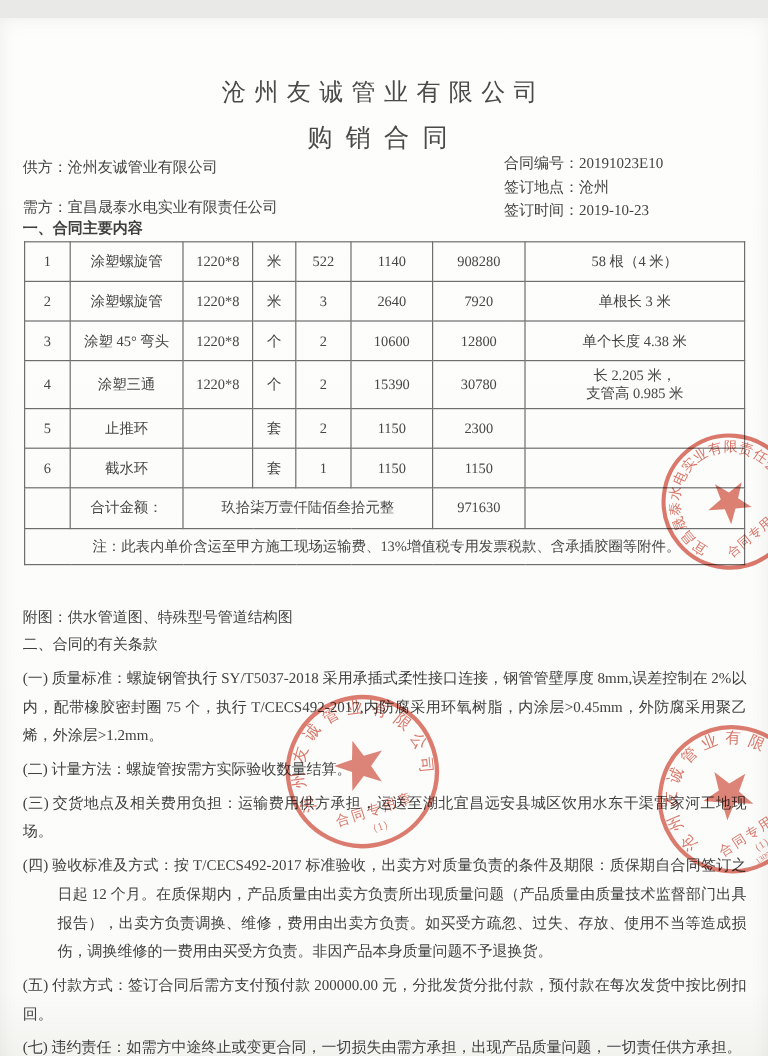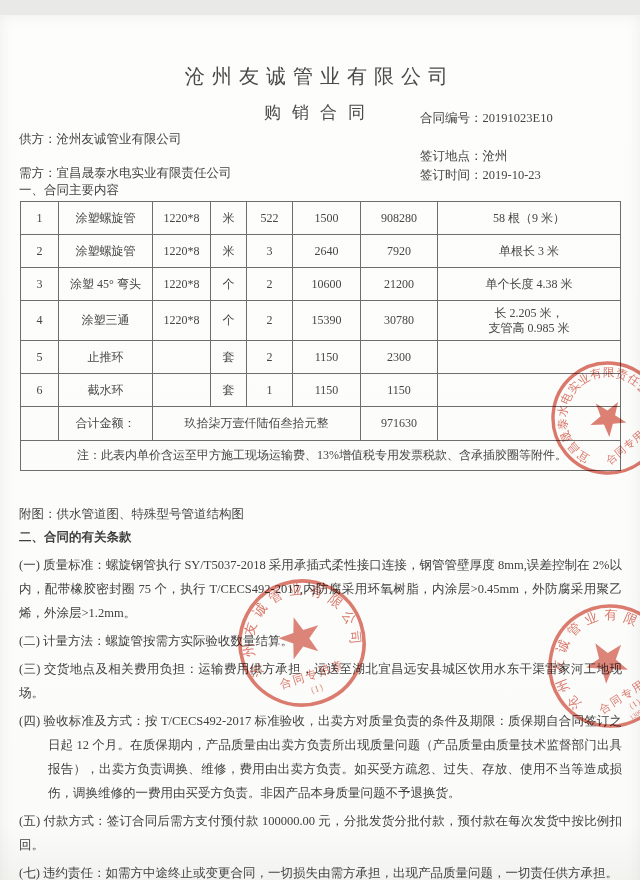--- a/index.html
+++ b/index.html
@@ -9,24 +9,24 @@
     background:linear-gradient(180deg,#fdfdfc 0%,#fbfbf9 92%,#f1f1ee 99%,#d9d9d5 100%);
     color:#3c3c3c;overflow:hidden;
     box-shadow:inset 0 0 14px rgba(120,120,120,.12);
   }
   .company-title{
     position:absolute;top:48px;left:0;width:100%;text-align:center;
     font-size:20px;letter-spacing:7px;color:#4a4a4a;font-weight:500;
   }
   .doc-title{
     position:absolute;top:86px;left:0;width:100%;text-align:center;
-    font-size:17px;letter-spacing:11px;color:#4a4a4a;font-weight:500;
+    font-size:21px;letter-spacing:11px;color:#4a4a4a;font-weight:500;
   }
   .line{position:absolute;font-size:12.5px;color:#444;white-space:nowrap;text-align:center;}
-  .sec-heading{position:absolute;left:19px;font-size:12.5px;color:#3f3f3f;}
+  .sec-heading{position:absolute;left:19px;font-size:12.5px;color:#3f3f3f;font-weight:bold;}
   table.items{
     position:absolute;left:20px;top:186px;width:600px;border-collapse:collapse;
     font-size:12px;color:#464646;table-layout:fixed;
   }
   table.items td,table.items th{
     border:1px solid #6e6e6e;text-align:center;vertical-align:middle;
     font-weight:normal;padding:2px 3px;overflow:hidden;
   }
   table.items tr.hdr{height:30px;}
   table.items tr.r{height:33px;}
@@ -49,21 +49,21 @@
   <div class="company-title">沧州友诚管业有限公司</div>
   <div class="doc-title">购销合同</div>
 
   <div class="line" style="top:116px;left:19px;">
     <span>供方：</span><span>沧州友诚管业有限公司</span>
   </div>
   <div class="line" style="top:150px;left:19px;">
     <span>需方：</span><span>宜昌晟泰水电实业有限责任公司</span>
   </div>
 
-  <div class="line" style="top:95px;left:420px;">
+  <div class="line" style="top:113px;left:420px;">
     <span>合同编号：</span><span>20191023E10</span>
   </div>
   <div class="line" style="top:133px;left:420px;">
     <span>签订地点：</span><span>沧州</span>
   </div>
   <div class="line" style="top:152px;left:420px;">
     <span>签订时间：</span><span>2019-10-23</span>
   </div>
 
   <div class="sec-heading" style="top:167px;">一、合同主要内容</div>
@@ -79,42 +79,42 @@
         <col style="width:77px">
         <col style="width:183px">
     </colgroup>
     <tbody>
     <tr class="r">
       <td>1</td>
       <td>涂塑螺旋管</td>
       <td>1220*8</td>
       <td>米</td>
       <td>522</td>
-      <td>1500</td>
+      <td>1140</td>
       <td>908280</td>
-      <td class="col-remark">58 根（9 米）</td>
+      <td class="col-remark">58 根（4 米）</td>
     </tr>
     <tr class="r">
       <td>2</td>
       <td>涂塑螺旋管</td>
       <td>1220*8</td>
       <td>米</td>
       <td>3</td>
       <td>2640</td>
       <td>7920</td>
       <td class="col-remark">单根长 3 米</td>
     </tr>
     <tr class="r">
       <td>3</td>
       <td>涂塑 45° 弯头</td>
       <td>1220*8</td>
       <td>个</td>
       <td>2</td>
       <td>10600</td>
-      <td>21200</td>
+      <td>12800</td>
       <td class="col-remark">单个长度 4.38 米</td>
     </tr>
     <tr class="r r4">
       <td>4</td>
       <td>涂塑三通</td>
       <td>1220*8</td>
       <td>个</td>
       <td>2</td>
       <td>15390</td>
       <td>30780</td>
@@ -148,28 +148,28 @@
       <td>971630</td>
       <td></td>
     </tr>
     <tr class="noter">
       <td colspan="8" class="note-cell">注：此表内单价含运至甲方施工现场运输费、13%增值税专用发票税款、含承插胶圈等附件。</td>
     </tr>
   </tbody>
     </table>
 
   <div class="line" style="top:491px;left:19px;">附图：供水管道图、特殊型号管道结构图</div>
-  <div class="sec-heading" style="top:514px;font-weight:700;">二、合同的有关条款</div>
+  <div class="sec-heading" style="top:514px;font-weight:400;">二、合同的有关条款</div>
 
   <div class="clauses">
     <p>(一) 质量标准：螺旋钢管执行 SY/T5037-2018 采用承插式柔性接口连接，钢管管壁厚度 8mm,误差控制在 2%以内，配带橡胶密封圈 75 个，执行 T/CECS492-2017,内防腐采用环氧树脂，内涂层&gt;0.45mm，外防腐采用聚乙烯，外涂层&gt;1.2mm。</p>
     <p>(二) 计量方法：螺旋管按需方实际验收数量结算。</p>
     <p>(三) 交货地点及相关费用负担：运输费用供方承担，运送至湖北宜昌远安县城区饮用水东干渠雷家河工地现场。</p>
     <p class="hang">(四) 验收标准及方式：按 T/CECS492-2017 标准验收，出卖方对质量负责的条件及期限：质保期自合同签订之日起 12 个月。在质保期内，产品质量由出卖方负责所出现质量问题（产品质量由质量技术监督部门出具报告），出卖方负责调换、维修，费用由出卖方负责。如买受方疏忽、过失、存放、使用不当等造成损伤，调换维修的一费用由买受方负责。非因产品本身质量问题不予退换货。</p>
-    <p>(五) 付款方式：签订合同后需方支付预付款 100000.00 元，分批发货分批付款，预付款在每次发货中按比例扣回。</p>
+    <p>(五) 付款方式：签订合同后需方支付预付款 200000.00 元，分批发货分批付款，预付款在每次发货中按比例扣回。</p>
     <p>(七) 违约责任：如需方中途终止或变更合同，一切损失由需方承担，出现产品质量问题，一切责任供方承担。</p>
   </div>
 
   <svg class="stamp" style="left:548px;top:343px;" width="120" height="120" viewBox="0 0 120 120">
     <defs>
         <path id="arcA" d="M 23.6 81 A 42 42 0 1 1 96.4 81" fill="none"></path>
       </defs>
     <g transform="rotate(-40 60 60)" stroke="none" fill="#cf4534">
       <circle cx="60" cy="60" r="55" fill="none" stroke="#cf4534" stroke-width="3.4" opacity="0.9"></circle>
       <polygon opacity="0.85" points="0,-19 4.47,-6.15 18.07,-5.87 7.23,2.35 11.17,15.37 0,7.6 -11.17,15.37 -7.23,2.35 -18.07,-5.87 -4.47,-6.15" transform="translate(60 60)"></polygon>

